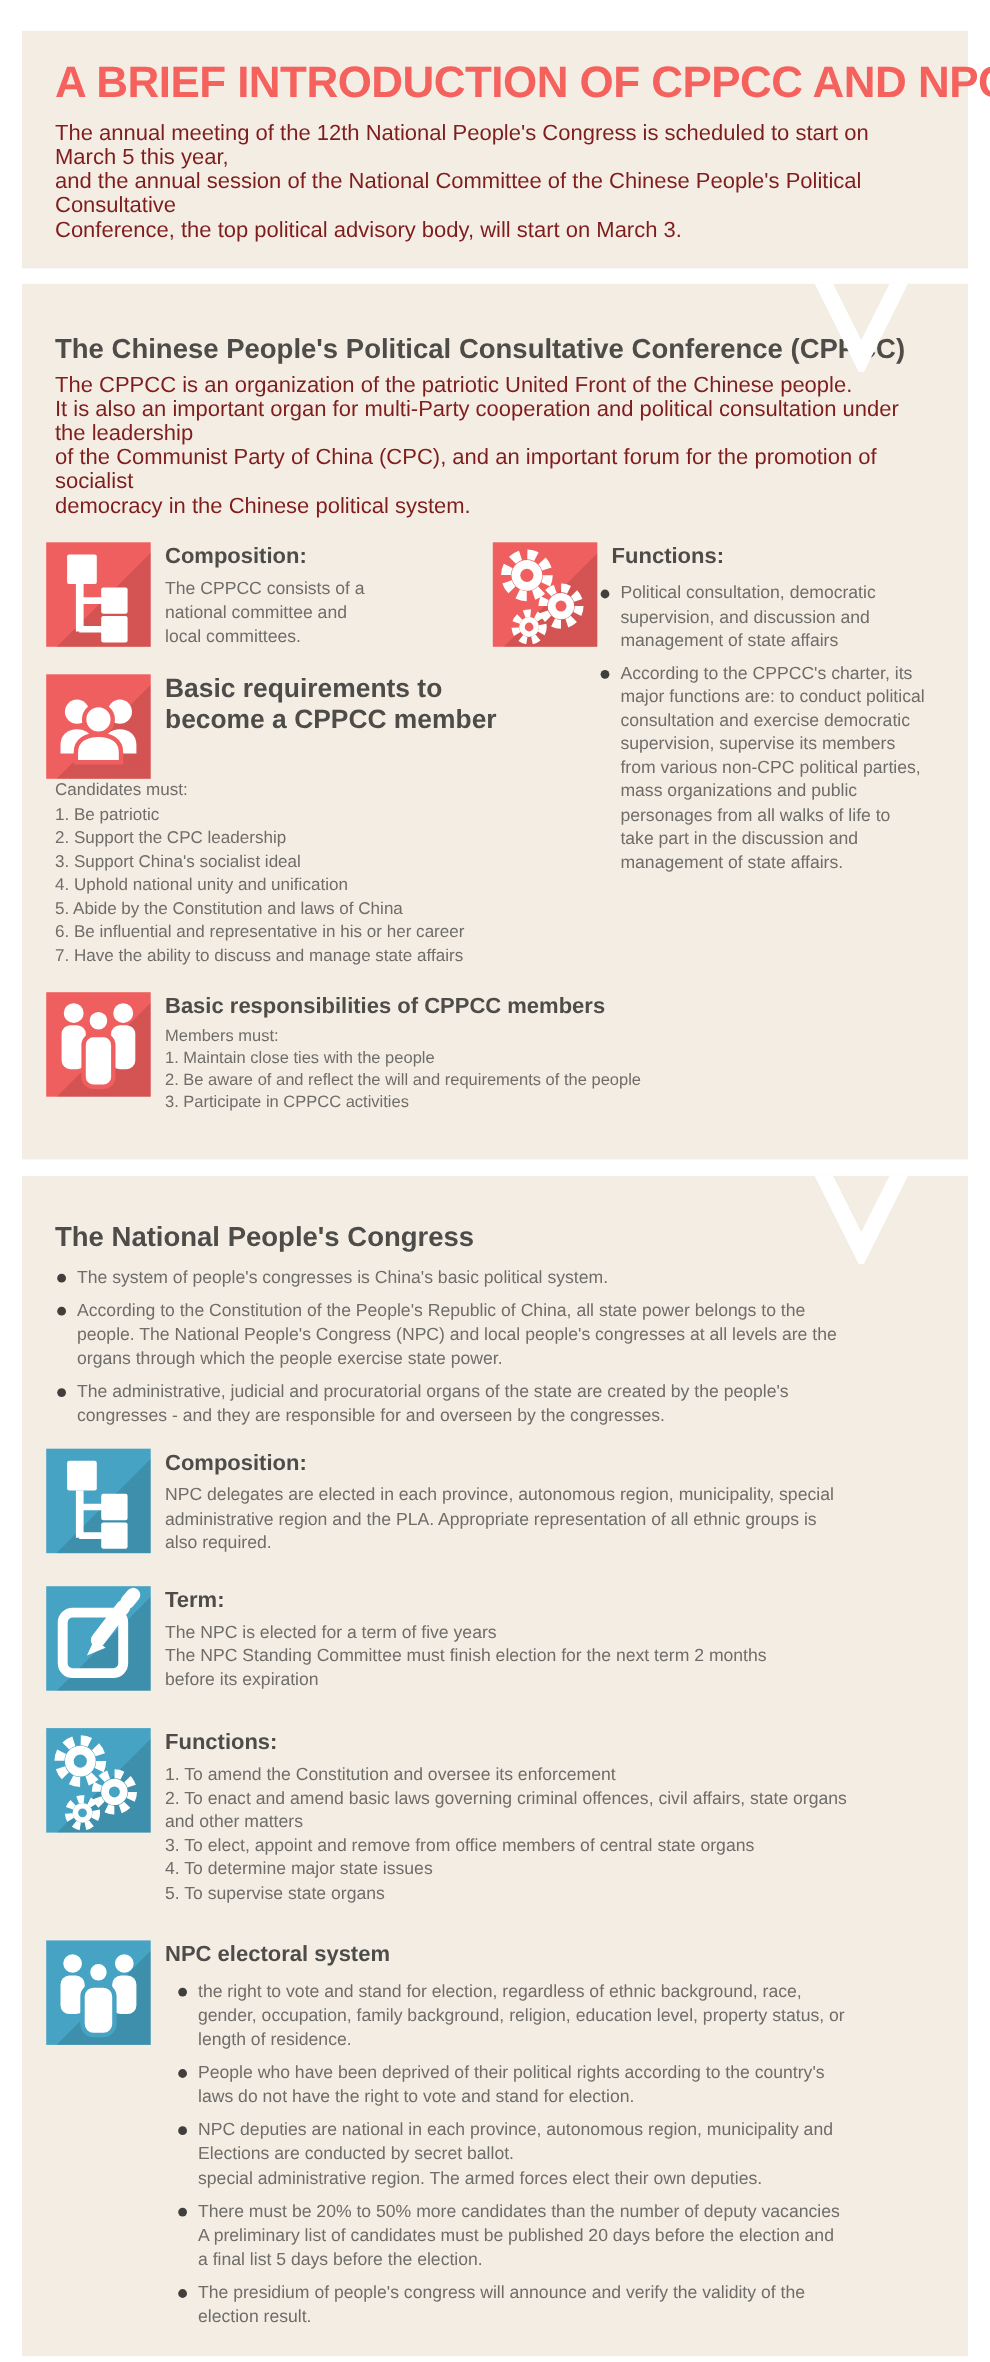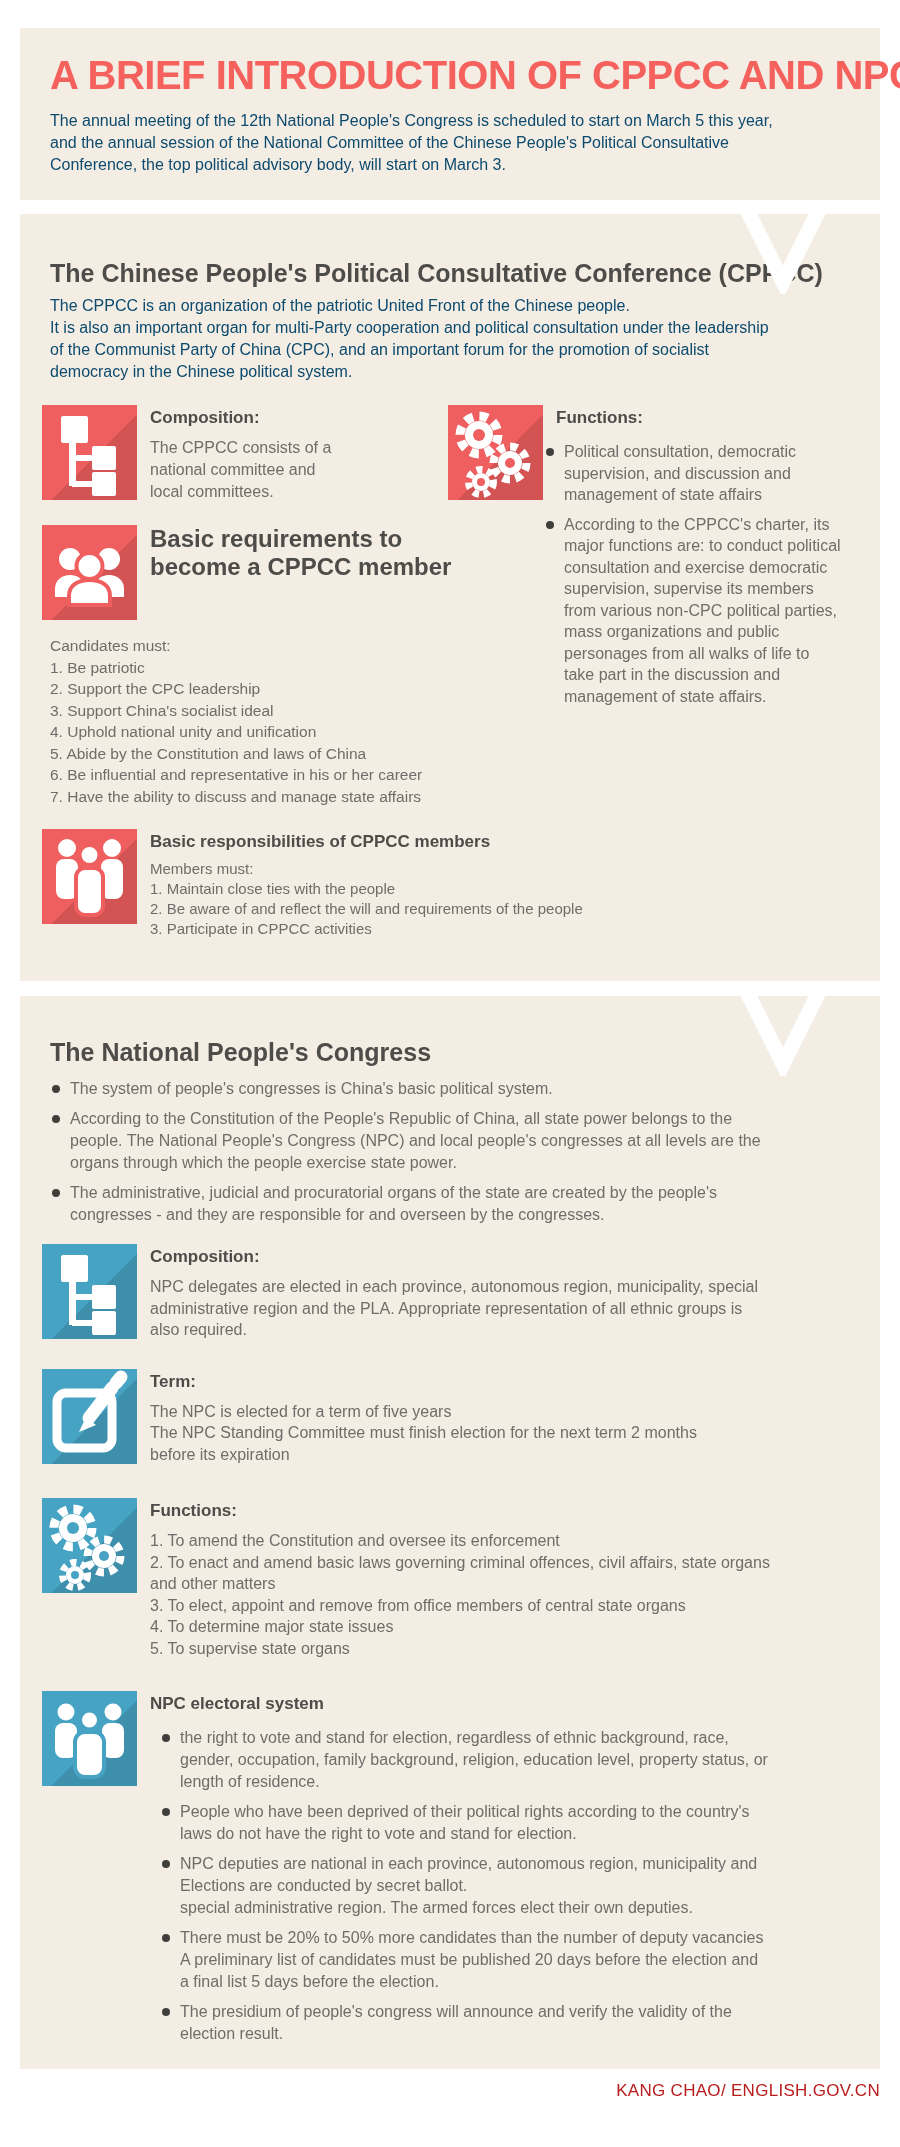--- a/index.html
+++ b/index.html
@@ -10,27 +10,27 @@
   }
   .card {
     background:#f3ede4; margin:0 20px; position:relative;
     padding-left:30px; padding-right:30px;
   }
   .card-header { margin-top:28px; padding-top:26px; padding-bottom:24px; }
   h1 {
     color:#f5615c; font-size:40px; font-weight:700; letter-spacing:-0.5px;
     line-height:1.05; margin-bottom:14px; white-space:nowrap;
   }
-  .intro-lines div { font-size:16px; line-height:22px; color:#0c4a6e; }
+  .intro-lines div { font-size:20px; line-height:22px; color:#7f1d1d; }
   .card-2 { margin-top:14px; padding-top:43px; padding-bottom:42px; }
   .card-3 { margin-top:15px; padding-top:40px; padding-bottom:16px; }
   h2 { color:#4e4c49; font-size:25px; font-weight:700; line-height:32px; margin-bottom:8px; }
   .card-2 h2 { margin-bottom:6px; }
   .card-3 h2 { margin-bottom:10px; }
-  h3 { color:#4e4c49; font-size:17px; font-weight:700; line-height:26px; }
+  h3 { color:#4e4c49; font-size:20px; font-weight:700; line-height:26px; }
   .chevron { position:absolute; top:0; right:52px; width:90px; height:80px; overflow:hidden; }
 
   .columns { display:flex; margin-top:22px; }
   .col-left { width:406px; flex:0 0 406px; }
   .col-right { flex:1; }
 
   .feature { display:flex; gap:13px; align-items:flex-start; }
   .feature.centered { align-items:flex-start; }
   .icon {
     flex:0 0 95px; width:95px; height:95px; margin-left:-8px;
@@ -45,21 +45,21 @@
   .icon.blue .hole { fill:#47a3c3; }
   .icon.red .sep { stroke:#f05f5f; }
   .icon.blue .sep { stroke:#47a3c3; }
 
   .t16 div { font-size:16px; line-height:22px; }
   .t15 div { font-size:15px; line-height:20px; }
   .small-head { font-size:15px; line-height:20px; }
   .feature-text h3 { margin-bottom:6px; }
   .big-head { font-size:24px; line-height:28px; max-width:345px; }
 
-  .plain-list { margin-top:15px; }
+  .plain-list { }
   .plain-list div { font-size:15.5px; line-height:21.5px; }
 
   .bullet { position:relative; padding-left:20px; margin-bottom:8px; }
   .bullet::before {
     content:""; position:absolute; left:2px; top:7px;
     width:8px; height:8px; border-radius:50%; background:#413f3c;
   }
   .bullet div { font-size:16px; line-height:22px; }
   .fn-bullets { margin-top:10px; margin-left:-12px; }
   .fn-bullets .bullet div { font-size:16px; line-height:21.5px; }

